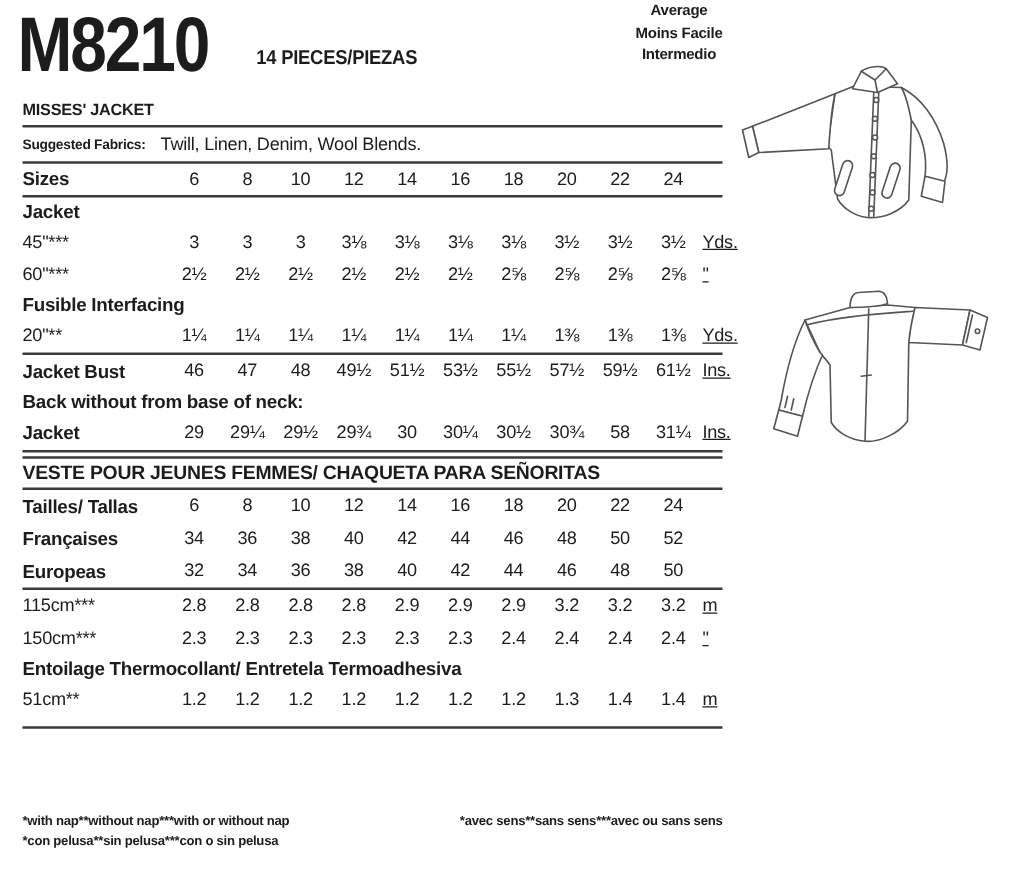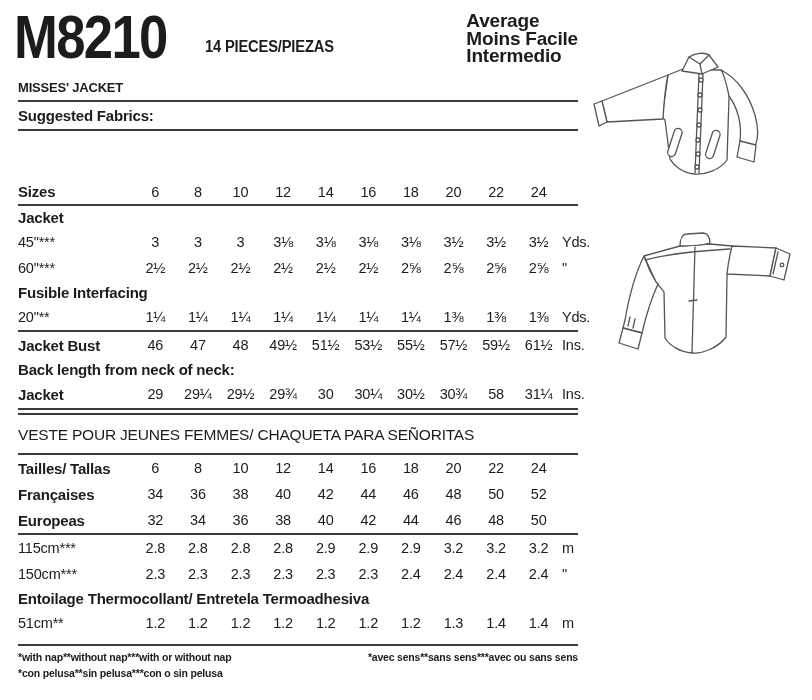--- a/index.html
+++ b/index.html
@@ -12,41 +12,41 @@
   
   .pattern-no{
     left:14px;top:6px;font-size:62px;line-height:1;font-weight:bold;
     letter-spacing:-2px;transform:scaleX(0.85);transform-origin:left top;white-space:nowrap;
   }
   .pieces{
     left:205px;top:38px;font-size:16px;font-weight:bold;
     transform:scaleX(0.92);transform-origin:left top;white-space:nowrap;
   }
   .difficulty{
-    right:234px;top:12px;text-align:left;font-weight:bold;
-    font-size:19px;line-height:17.5px;
+    right:234px;top:0;text-align:center;font-weight:bold;
+    font-size:12px;line-height:17.5px;
   }
   .garment-title{left:18px;top:80px;font-size:13px;font-weight:bold;}
   
   #content{position:absolute;left:18px;top:100px;width:560px;}
   .rule{height:0;border-top:2px solid #3a3a3a;}
   .rule.thick{border-top-width:2.5px;margin-top:8px;}
   .rule2{height:3px;border-top:2px solid #3a3a3a;border-bottom:2px solid #3a3a3a;margin:1px 0;}
   .inforow{height:27px;display:flex;align-items:center;border-bottom:2px solid #3a3a3a;
     font-size:14.5px;white-space:nowrap;}
-  .inforow b{font-size:15px;margin-right:12px;}
+  .inforow b{font-size:11px;margin-right:12px;}
   .thead{height:23px;display:flex;align-items:center;font-weight:bold;font-size:15px;}
-  .tband{height:37px;display:flex;align-items:center;font-weight:normal;font-size:15.5px;text-align:right;}
+  .tband{height:22px;display:flex;align-items:center;font-weight:bold;font-size:15.5px;text-align:right;}
   .trow{display:grid;grid-template-columns:116px repeat(10,42.6px) 1fr;
     align-items:center;font-size:14.5px;height:26px;}
-  .trow.cols{height:25px;margin-top:48px;}
+  .trow.cols{height:25px;}
   .trow .lab{white-space:nowrap;}
   .trow .lab.bold{font-weight:bold;font-size:15px;}
   .trow .val{text-align:center;}
-  .trow .unit{padding-left:2px;white-space:nowrap;}
+  .trow .unit{padding-left:2px;white-space:nowrap;text-decoration:underline;}
   
   .fnline{display:flex;font-size:10.5px;font-weight:bold;white-space:nowrap;}
   #fn-en{left:18px;top:651px;}
   #fn-es{left:18px;top:667px;}
   #fn-fr{right:234px;top:651px;align-items:flex-end;}
   
   .illus{position:absolute;}
   .illus path,.illus rect,.illus circle,.illus line{
     stroke:#555;stroke-width:1.3;stroke-linejoin:round;stroke-linecap:round;}
 </style>
@@ -59,20 +59,21 @@
   <div>Average</div>
   <div>Moins Facile</div>
   <div>Intermedio</div>
 </div>
 <div class="abs garment-title">MISSES' JACKET</div>
 
 <div id="content">
   <div class="rule"></div>
   <div class="inforow">
     <b>Suggested Fabrics:</b>
+    <span>Twill, Linen, Denim, Wool Blends.</span>
   </div>
   <div id="chart-table">
       <div class="trow cols">
         <div class="lab bold">Sizes</div>
         <div class="val">6</div>
         <div class="val">8</div>
         <div class="val">10</div>
         <div class="val">12</div>
         <div class="val">14</div>
         <div class="val">16</div>
@@ -135,21 +136,21 @@
         <div class="val">48</div>
         <div class="val">49½</div>
         <div class="val">51½</div>
         <div class="val">53½</div>
         <div class="val">55½</div>
         <div class="val">57½</div>
         <div class="val">59½</div>
         <div class="val">61½</div>
         <div class="unit">Ins.</div>
       </div>
-      <div class="thead">Back length from neck of neck:</div>
+      <div class="thead">Back without from base of neck:</div>
       <div class="trow">
         <div class="lab bold">Jacket</div>
         <div class="val">29</div>
         <div class="val">29¼</div>
         <div class="val">29½</div>
         <div class="val">29¾</div>
         <div class="val">30</div>
         <div class="val">30¼</div>
         <div class="val">30½</div>
         <div class="val">30¾</div>

